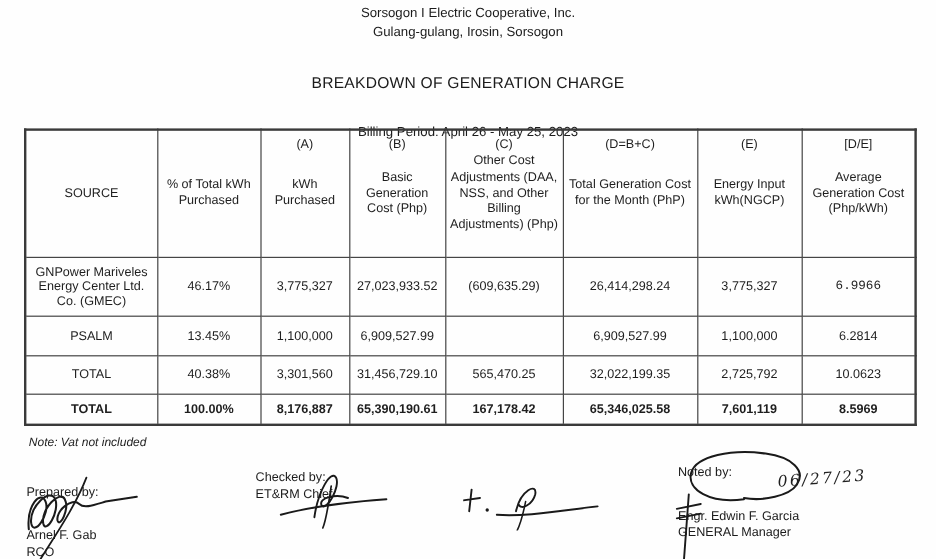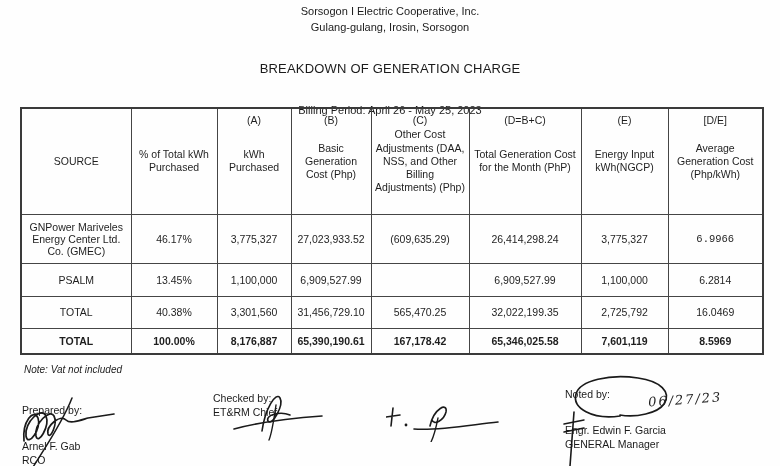--- a/index.html
+++ b/index.html
@@ -124,21 +124,21 @@
         <td class="bold">6.2814</td>
       </tr>
       <tr class="r3">
         <td>TOTAL</td>
         <td>40.38%</td>
         <td>3,301,560</td>
         <td>31,456,729.10</td>
         <td>565,470.25</td>
         <td>32,022,199.35</td>
         <td>2,725,792</td>
-        <td class="bold">16.0469</td>
+        <td class="bold">10.0623</td>
       </tr>
       <tr class="rt">
         <td>TOTAL</td>
         <td>100.00%</td>
         <td>8,176,887</td>
         <td>65,390,190.61</td>
         <td>167,178.42</td>
         <td>65,346,025.58</td>
         <td>7,601,119</td>
         <td>8.5969</td>

